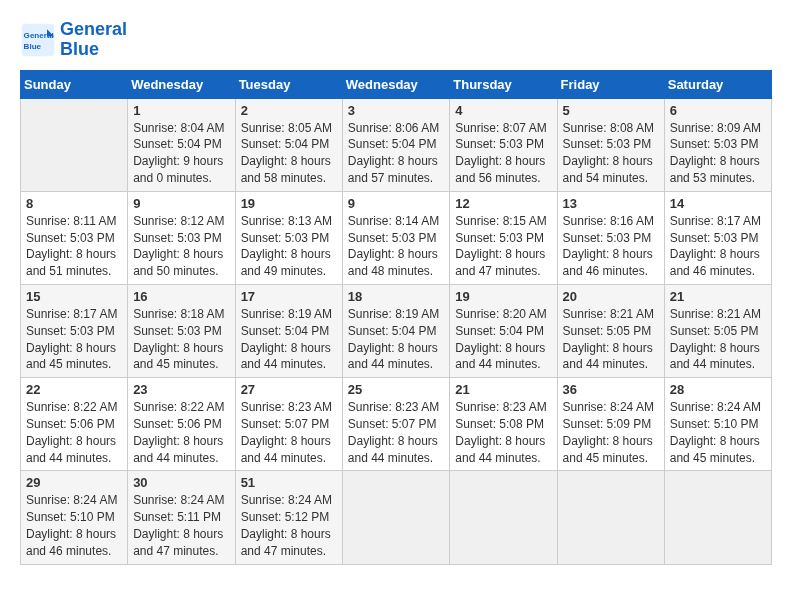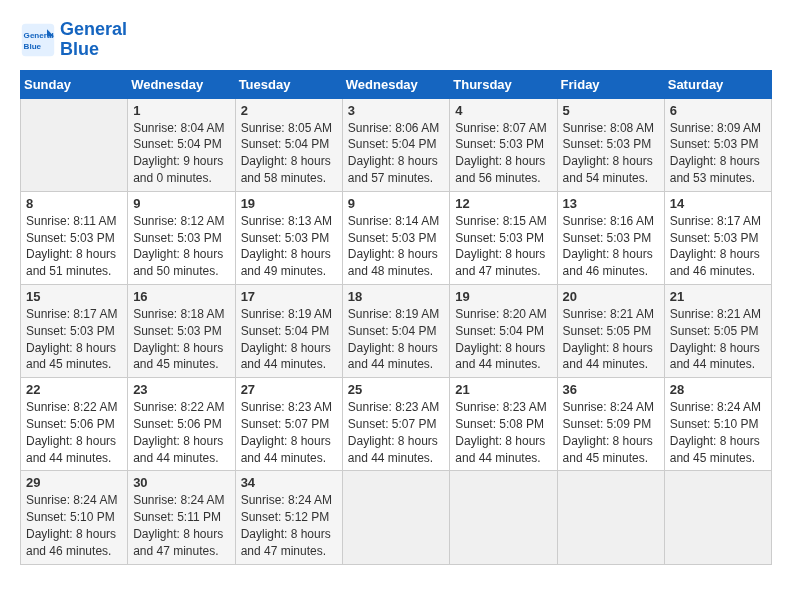--- a/index.html
+++ b/index.html
@@ -362,21 +362,21 @@
         </td>
         <td>
           <span class="day-num">30</span>
         <div class="day-info">
           Sunrise: 8:24 AM<br>
           Sunset: 5:11 PM<br>
           Daylight: 8 hours and 47 minutes.
         </div>
         </td>
         <td>
-          <span class="day-num">34</span>
+          <span class="day-num">51</span>
         <div class="day-info">
           Sunrise: 8:24 AM<br>
           Sunset: 5:12 PM<br>
           Daylight: 8 hours and 47 minutes.
         </div>
         </td>
         <td class="empty-cell"></td>
         <td class="empty-cell"></td>
         <td class="empty-cell"></td>
         <td class="empty-cell"></td>

